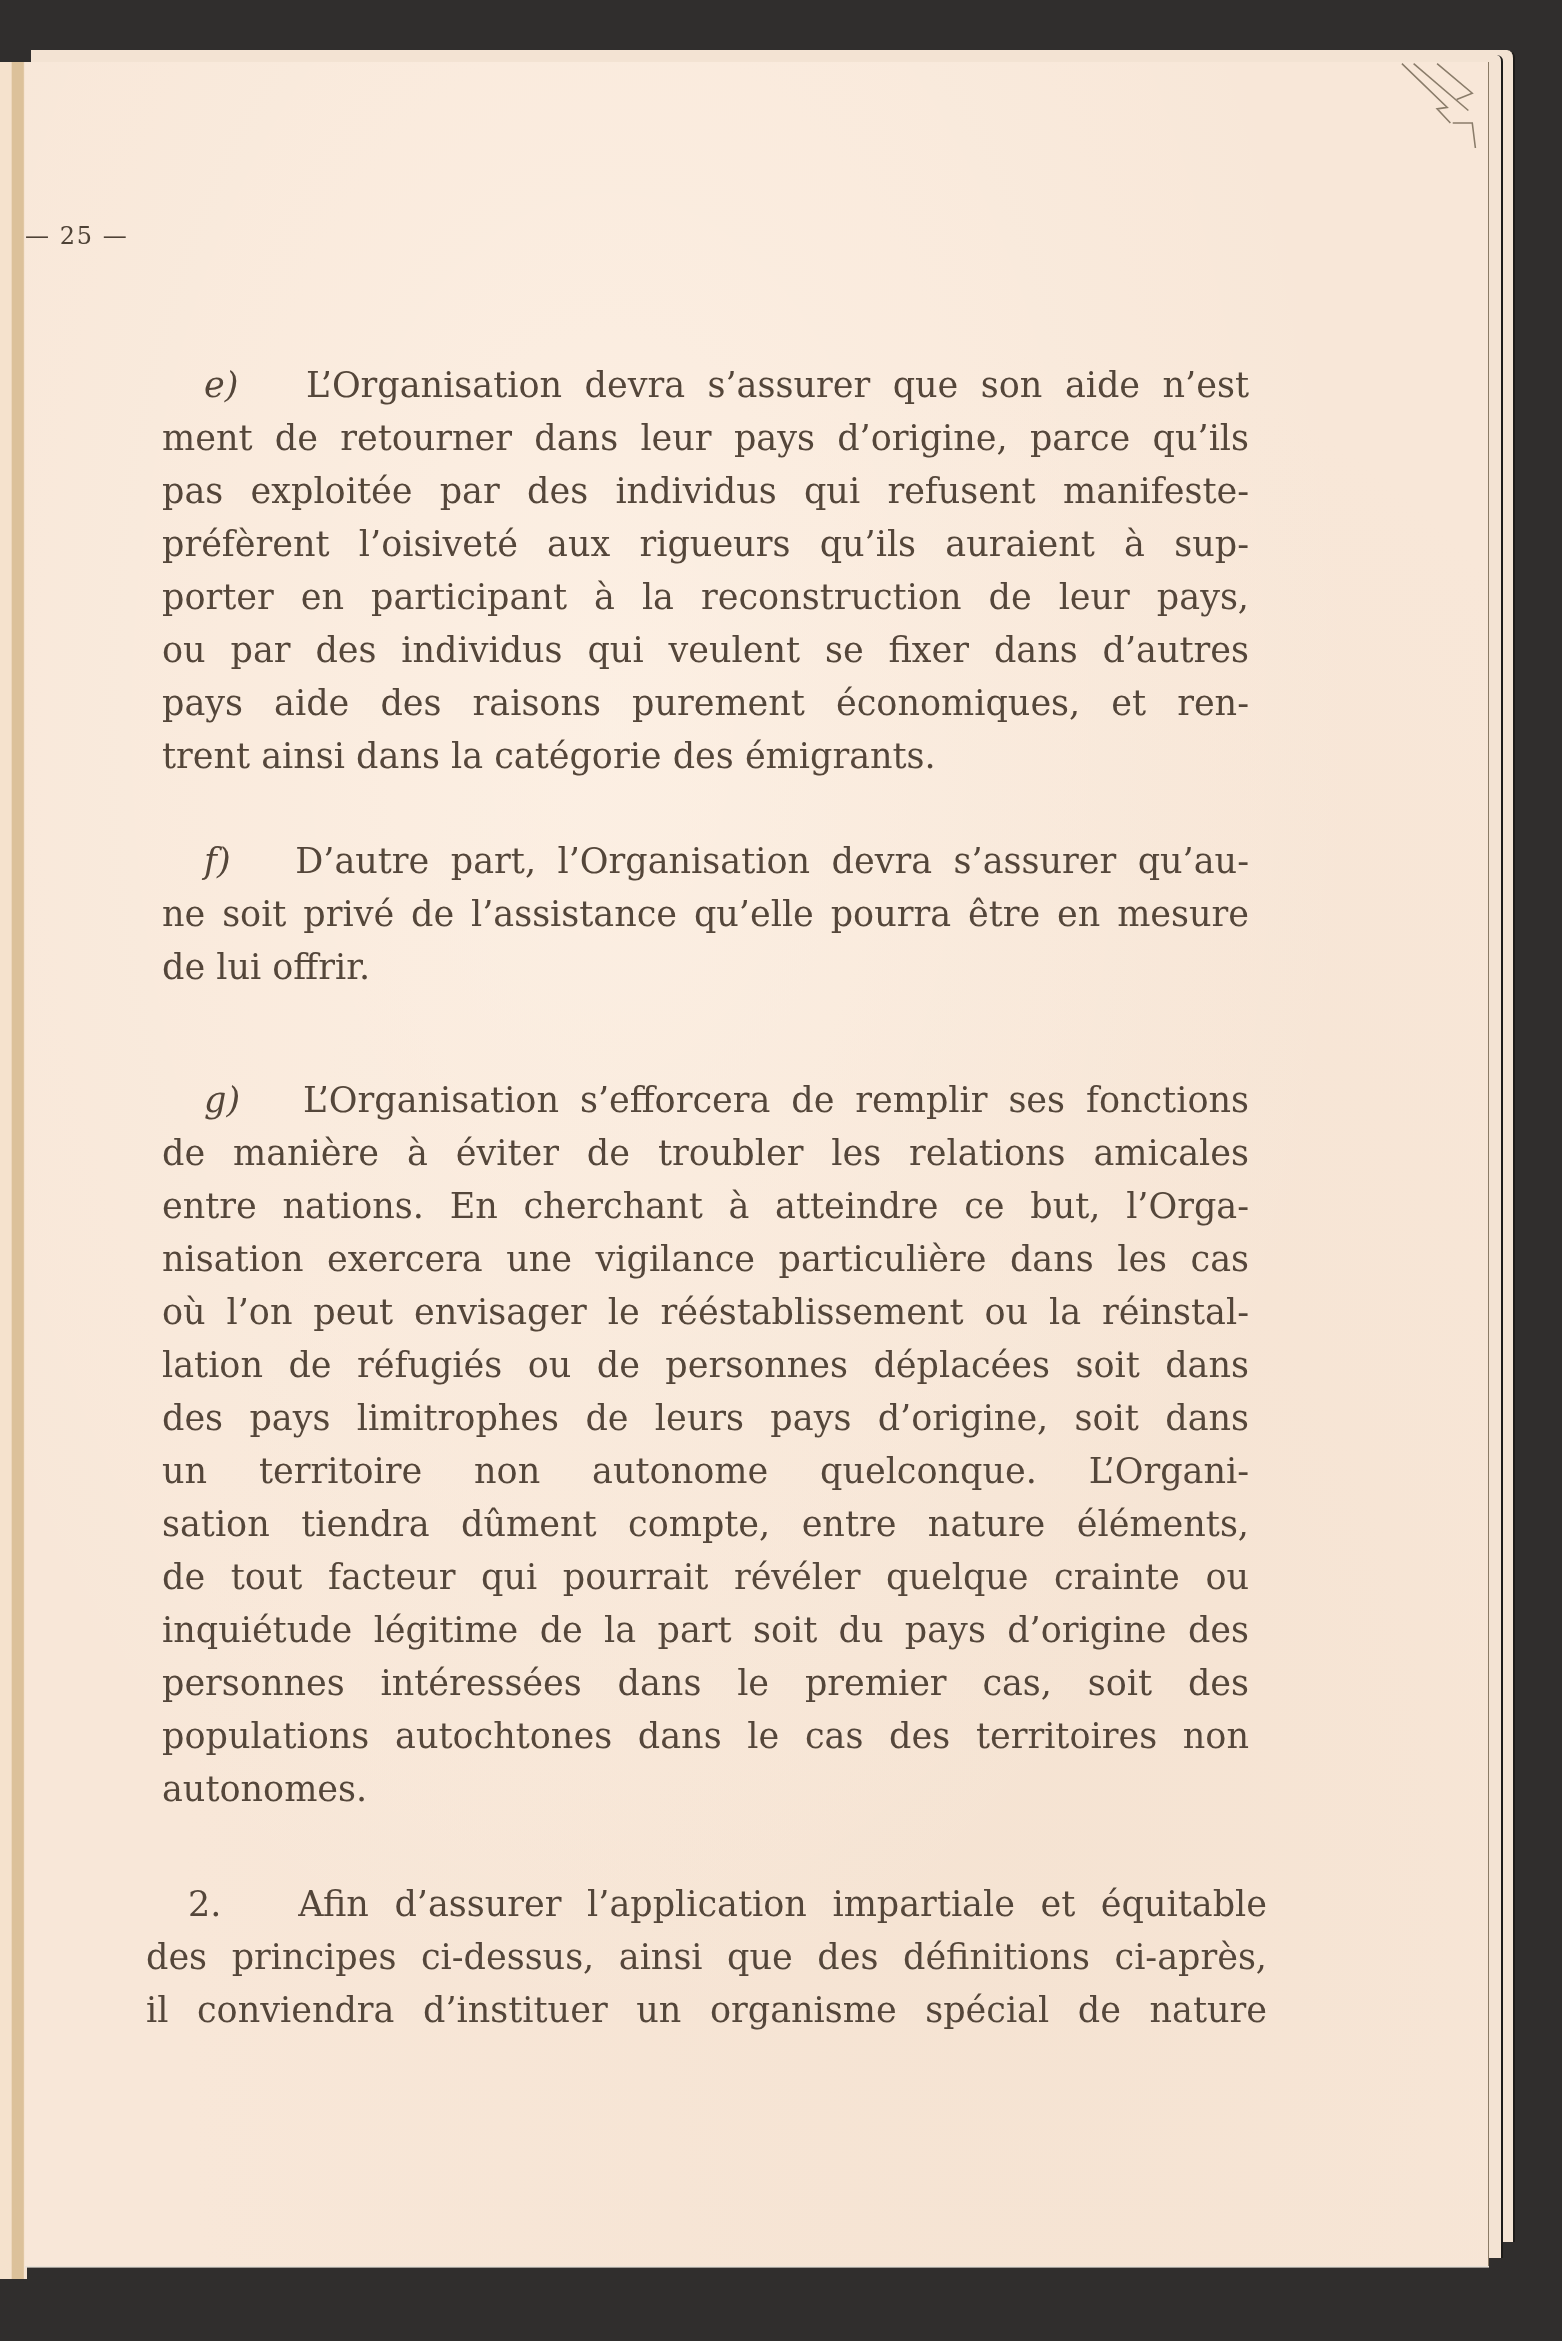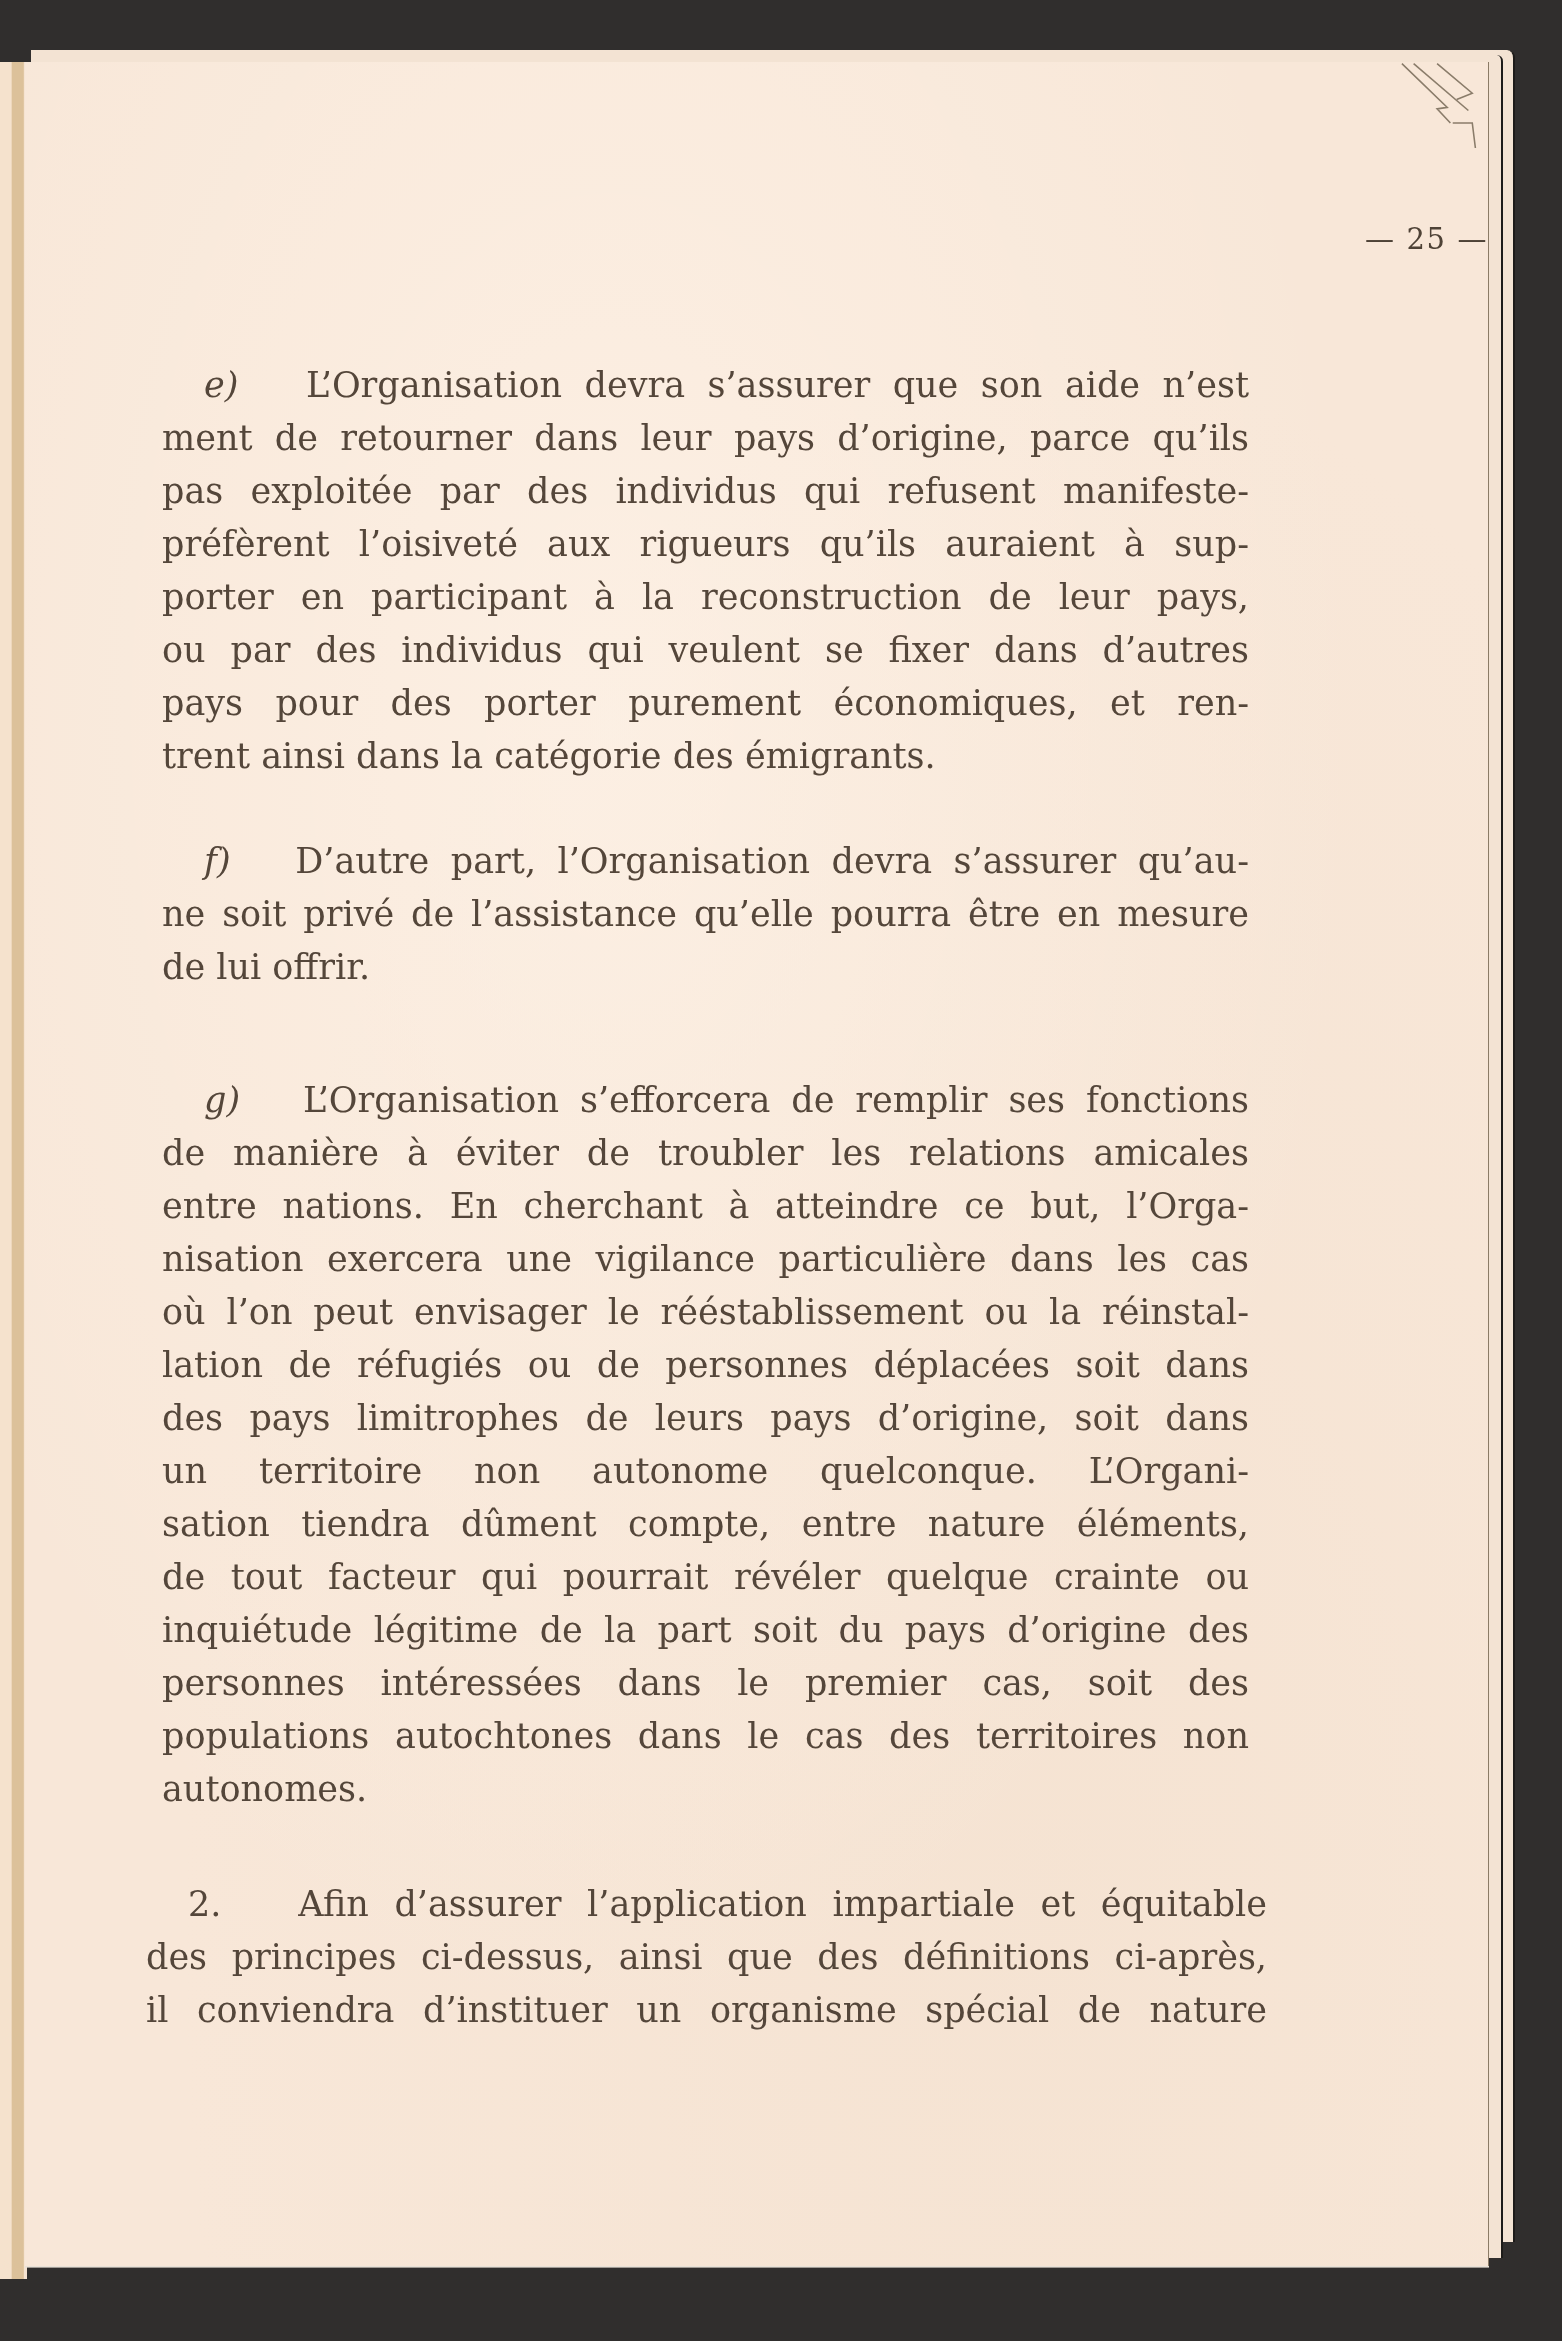--- a/index.html
+++ b/index.html
@@ -62,22 +62,22 @@
     right: 0;
     top: 0;
     width: 94px;
     height: 86px;
   }
   .folio {
     position: absolute;
     left: 0;
     width: 100%;
     top: 160px;
-    text-align: right;
-    font-size: 29px;
+    text-align: left;
+    font-size: 24px;
     color: #4e4236;
     letter-spacing: 1.6px;
   }
   .text-block {
     position: absolute;
     left: 137px;
     width: 1087px;
     color: #54463a;
     font-size: 35px;
     line-height: 53px;
@@ -125,21 +125,21 @@
     <div class="line indent">
       <span class="it">e)</span>
       <span> </span>
       <span>L’Organisation devra s’assurer que son aide n’est</span>
     </div>
     <div class="line">ment de retourner dans leur pays d’origine, parce qu’ils</div>
     <div class="line">pas exploitée par des individus qui refusent manifeste-</div>
     <div class="line">préfèrent l’oisiveté aux rigueurs qu’ils auraient à sup-</div>
     <div class="line">porter en participant à la reconstruction de leur pays,</div>
     <div class="line">ou par des individus qui veulent se fixer dans d’autres</div>
-    <div class="line">pays pour des porter purement économiques, et ren-</div>
+    <div class="line">pays aide des raisons purement économiques, et ren-</div>
     <div class="line last">trent ainsi dans la catégorie des émigrants.</div>
   </div>
 
   <div class="text-block" style="top: 773px;">
     <div class="line indent">
       <span class="it">f)</span>
       <span> </span>
       <span>D’autre part, l’Organisation devra s’assurer qu’au-</span>
     </div>
     <div class="line">ne soit privé de l’assistance qu’elle pourra être en mesure</div>

